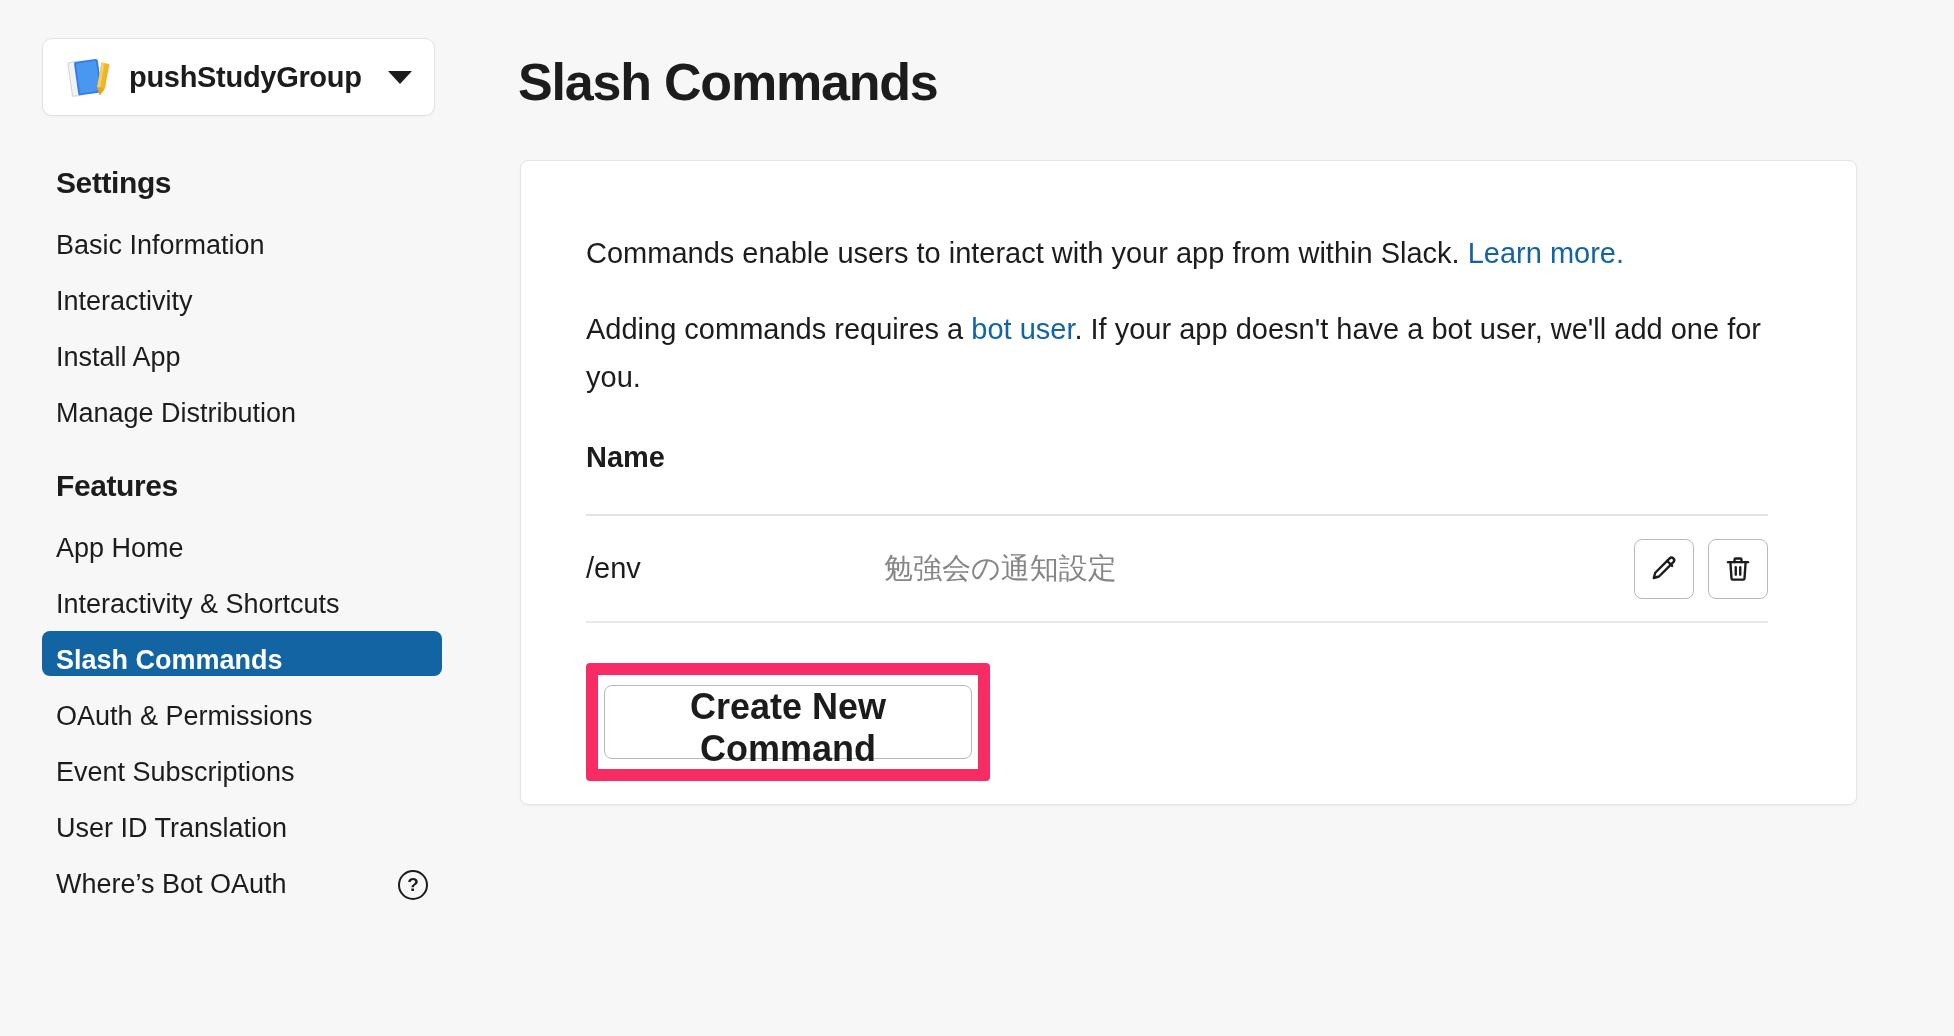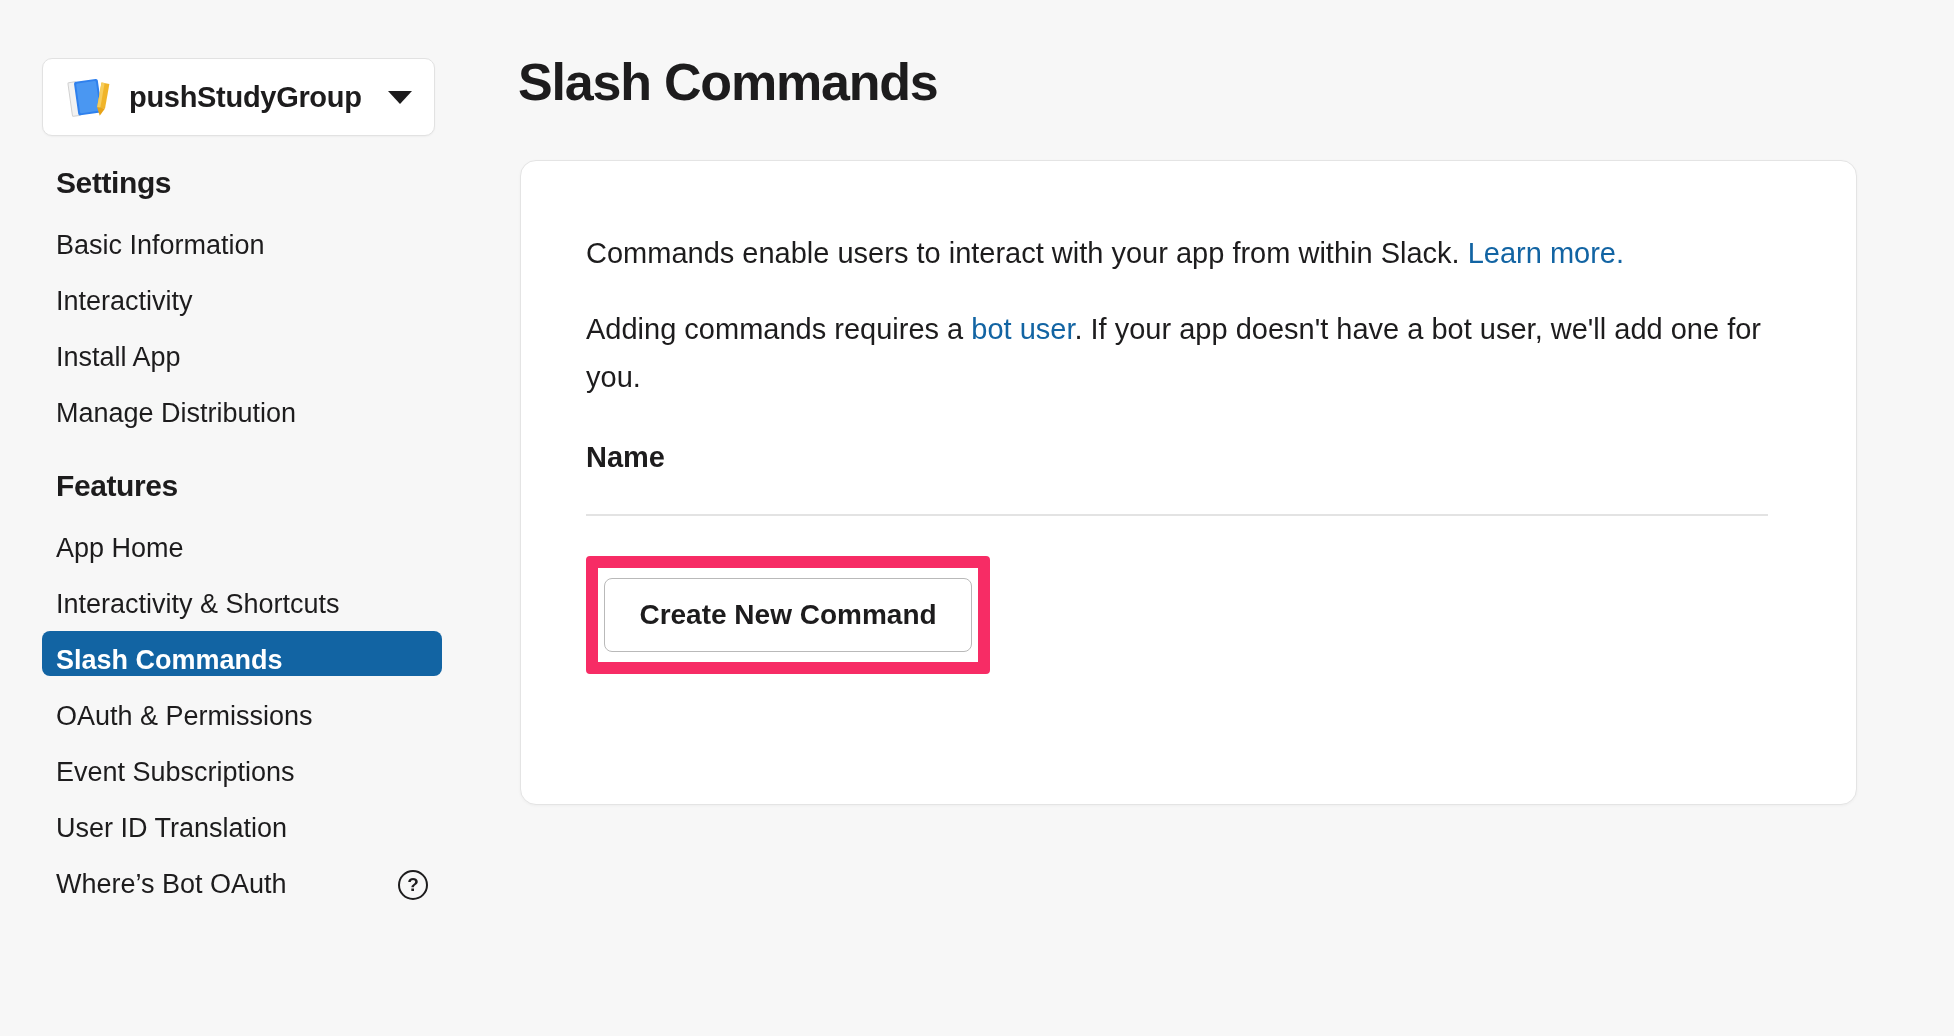--- a/index.html
+++ b/index.html
@@ -31,21 +31,21 @@
     left: 0;
     top: 10px;
     width: 470px;
     height: 1026px;
     background: #f7f7f7;
   }
 
   .app-switcher {
     position: absolute;
     left: 42px;
-    top: 48px;
+    top: 28px;
     width: 393px;
     height: 78px;
     background: #ffffff;
     border: 1px solid #e2e2e2;
     border-radius: 10px;
     display: flex;
     align-items: center;
     padding: 0 22px 0 20px;
     box-shadow: 0 1px 2px rgba(0,0,0,0.04);
     cursor: pointer;
@@ -151,21 +151,21 @@
   }
 
   .card {
     position: absolute;
     left: 50px;
     top: 150px;
     width: 1337px;
     height: 645px;
     background: #ffffff;
     border: 1px solid #e4e4e4;
-    border-radius: 16px;
+    border-radius: 8px;
     box-shadow: 0 1px 3px rgba(0,0,0,0.04);
   }
 
   .card-inner {
     padding: 68px 85px 0 65px;
   }
 
   .body-text {
     font-size: 29px;
     line-height: 48px;
@@ -262,21 +262,21 @@
   .create-btn {
     position: absolute;
     left: 18px;
     top: 22px;
     width: 368px;
     height: 74px;
     background: #ffffff;
     border: 1px solid #b9b9b9;
     border-radius: 8px;
     font-family: "Liberation Sans", sans-serif;
-    font-size: 28px;
+    font-size: 36px;
     font-weight: 700;
     color: #1d1c1d;
     cursor: pointer;
   }
 </style>
 </head>
 <body>
 
 <div id="page">
 
@@ -361,20 +361,48 @@
           <span>Adding commands requires a </span><a class="link" href="#">bot user</a><span>. If your app doesn't have a bot user, we'll add one for you.</span>
         </p>
 
         <div class="cmd-table">
 
           <div class="cmd-head">
             <div class="col-name">Name</div>
             <div class="col-acts"></div>
           </div>
 
+          <div class="cmd-row">
+            <div class="col-name">/env</div>
+            <div class="col-desc">勉強会の通知設定</div>
+            <div class="col-acts">
+
+              <button class="icon-btn">
+                <span>
+                  <svg width="30" height="30" viewBox="0 0 24 24" fill="none" stroke="#1d1c1d" stroke-width="1.9" stroke-linecap="round" stroke-linejoin="round">
+                    <path d="M16.5 3.5a2.1 2.1 0 0 1 3 3L8 18l-4.2 1.2L5 15z"></path>
+                    <path d="M14.5 5.5l4 4"></path>
+                  </svg>
+                </span>
+              </button>
+
+              <button class="icon-btn">
+                <span>
+                  <svg width="30" height="30" viewBox="0 0 24 24" fill="none" stroke="#1d1c1d" stroke-width="1.9" stroke-linecap="round" stroke-linejoin="round">
+                    <path d="M4 6.5h16"></path>
+                    <path d="M9.2 6.5V4.6a1 1 0 0 1 1-1h3.6a1 1 0 0 1 1 1v1.9"></path>
+                    <path d="M5.9 6.5l.9 13a1 1 0 0 0 1 .95h8.4a1 1 0 0 0 1-.95l.9-13"></path>
+                    <path d="M10.2 10.5v6"></path>
+                    <path d="M13.8 10.5v6"></path>
+                  </svg>
+                </span>
+              </button>
+
+            </div>
+          </div>
 
         </div>
 
         <div class="create-wrap">
           <button class="create-btn">Create New Command</button>
           <div class="annotation-box"></div>
         </div>
 
       </div>
     </div>

